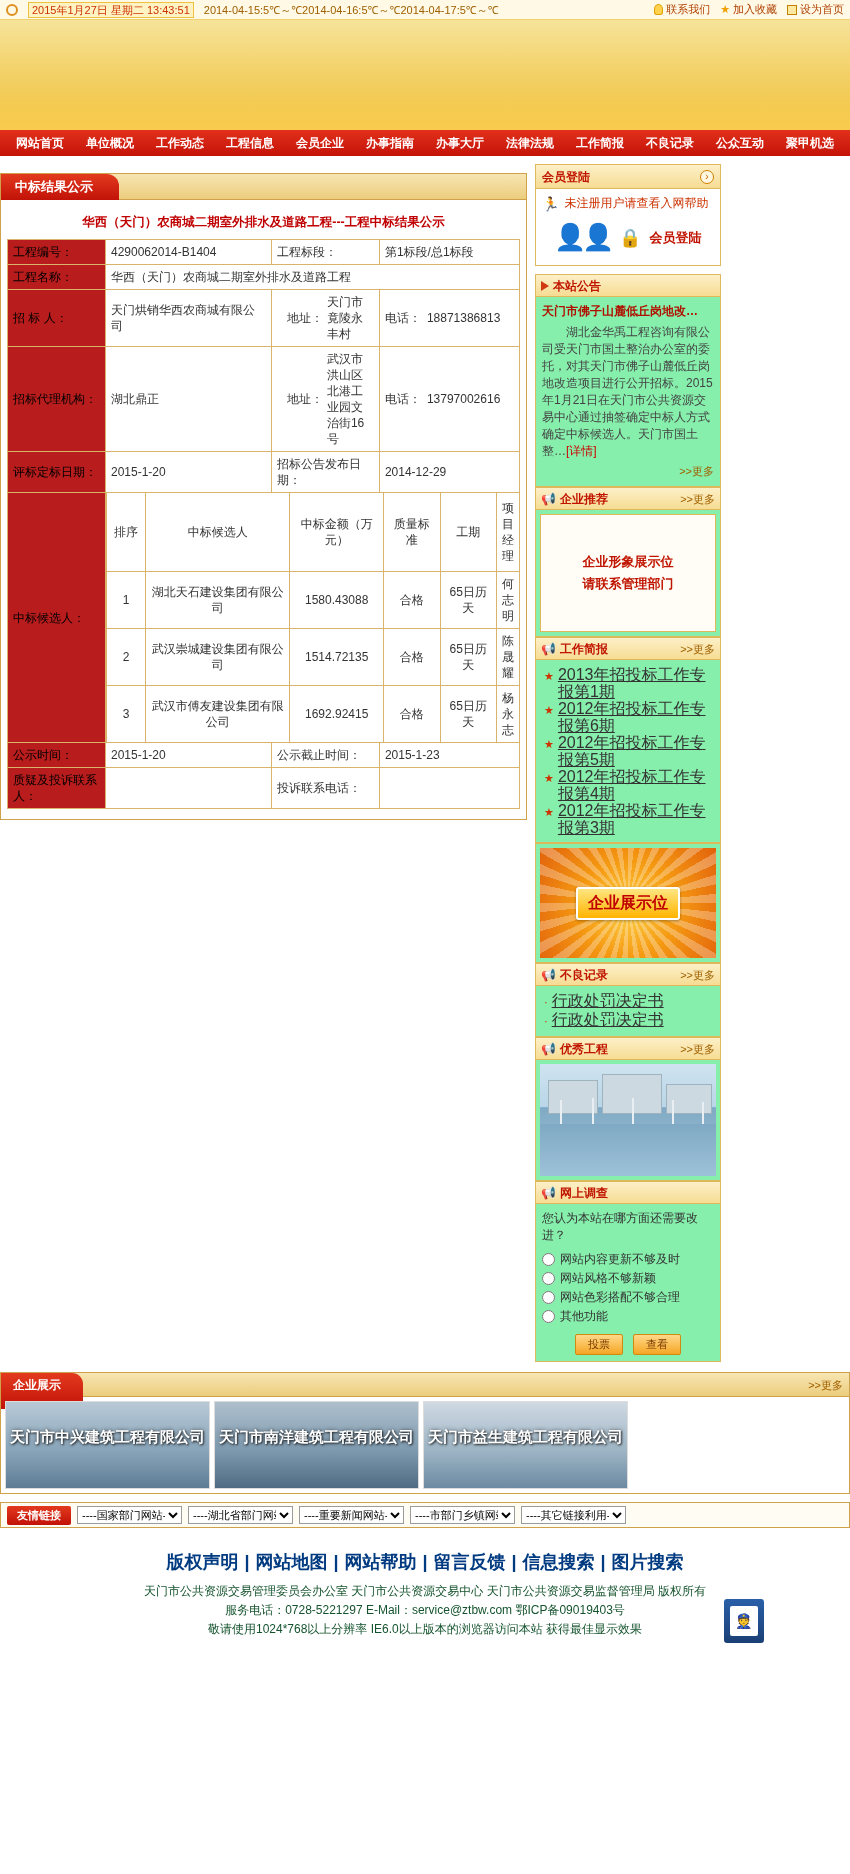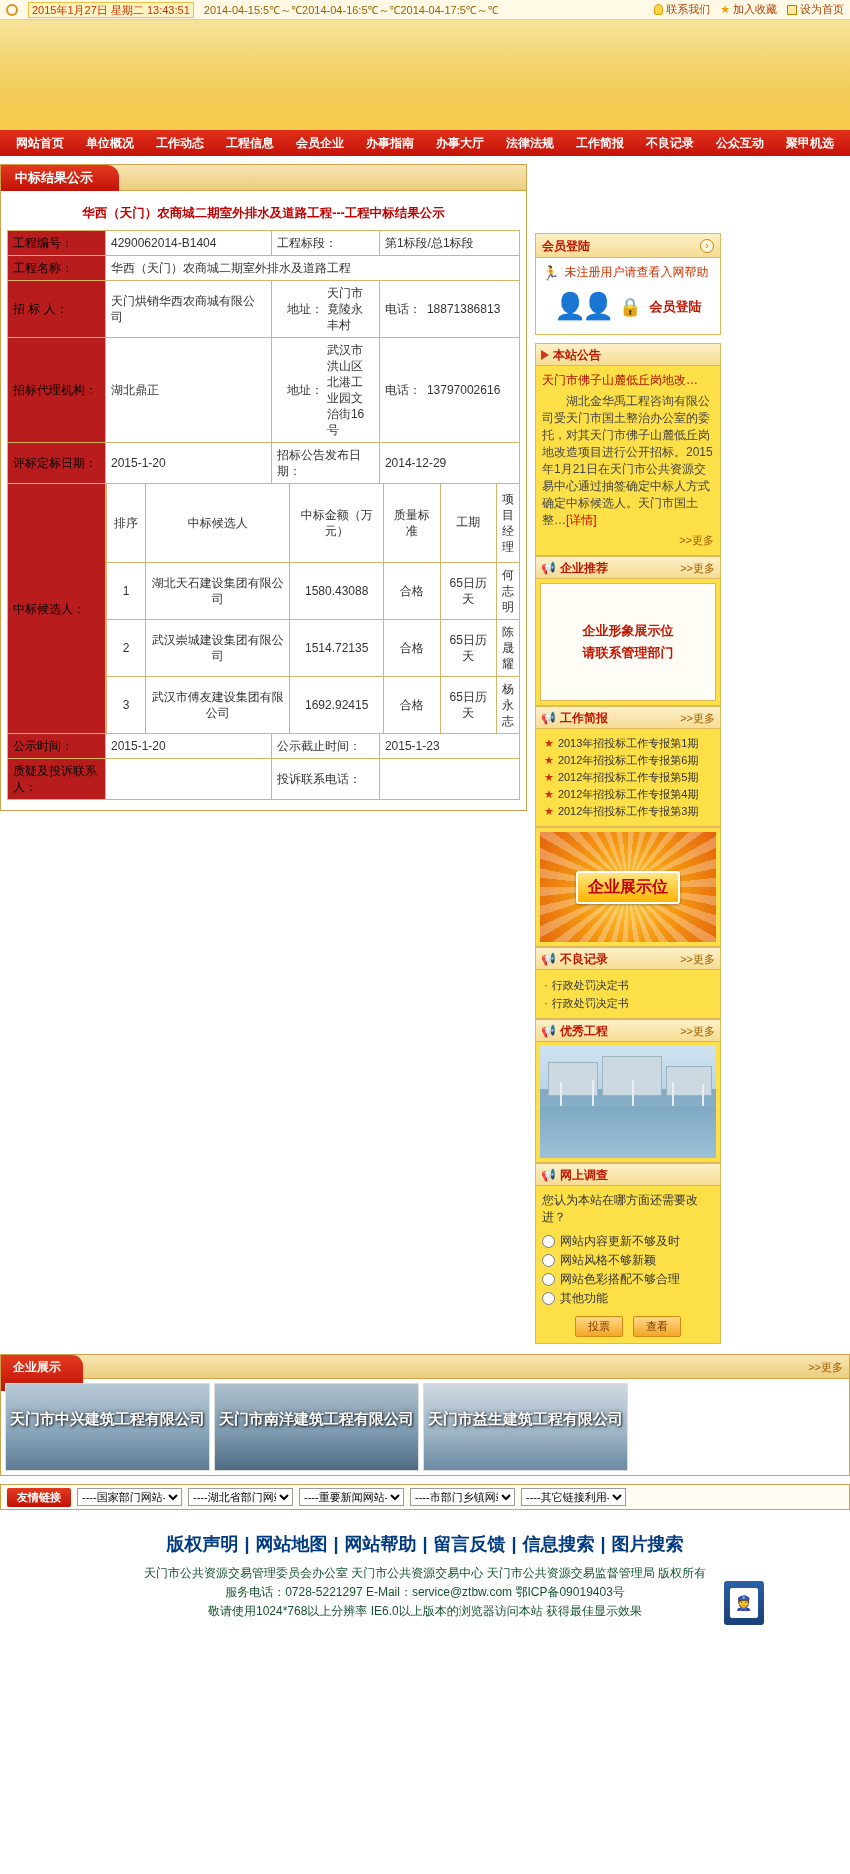--- a/index.html
+++ b/index.html
@@ -84,21 +84,21 @@
     font-size: 12px; color: #333;
     padding-left: 4px;
     border-bottom: 1px solid #e3c9a0;
     background: #fff;
   }
   
   .main {
     display: flex;
     gap: 8px;
     padding-top: 8px;
-    align-items: flex-end;
+    align-items: center;
   }
   .left {
     width: 527px;
     min-height: 1180px;
   }
   .right {
     width: 186px;
     flex: none;
   }
   
@@ -144,21 +144,21 @@
   td.lbl2 { width: 108px; }
   .sub-table { width:100%; border-collapse: collapse; font-size: 12px; }
   .sub-table th, .sub-table td {
     border: 1px solid #d9b36a;
     padding: 7px 4px;
     text-align: center;
     font-weight: normal;
   }
   .sub-table th { background:#fff; }
   
-  .rbox { border: 1px solid #e0b85c; background: #fde047; }
+  .rbox { border: 1px solid #e0b85c; background: #86efac; }
   .rhead {
     height: 22px; line-height: 22px;
     background: linear-gradient(180deg,#fdf0c8 0%, #f6dc93 100%);
     border-bottom: 1px solid #e0b85c;
     display: flex; align-items: center;
     padding: 0 5px;
     position: relative;
   }
   .rhead .tri {
     width: 0; height: 0;
@@ -191,38 +191,38 @@
   }
   .login-body { padding:6px; background:#fff; }
   .help-row { display:flex; align-items:center; gap:5px; color:#cc3300; font-size:12px; margin-bottom:6px;}
   .person-ico { font-size:14px; color:#e08000; }
   .login-row { display:flex; align-items:center; justify-content:center; gap:8px; padding: 4px 0 6px 0;}
   .avatars { font-size: 26px; letter-spacing:-4px; color:#e0a040; }
   .lock { color:#f0a000; font-size:18px; }
   .login-link { color:#c01500; font-weight:bold; font-size:13px; }
 
   
-  .ann-title { color:#b01000; font-weight:normal; font-size:12px; margin-bottom:4px; }
+  .ann-title { color:#b01000; font-weight:bold; font-size:12px; margin-bottom:4px; }
   .ann-body { color:#444; text-indent: 2em; line-height:17px; }
   .ann-more { text-align:right; color:#a06000; font-size:11px; margin-top:3px; cursor:pointer;}
   .detail-link { color:#c00; }
 
   
   .ad-box {
     border:1px solid #e0b85c; background:#fffdf5;
     height: 118px; display:flex; flex-direction:column;
     align-items:center; justify-content:center;
     color:#c01500; font-weight:bold; font-size:13px; line-height:22px;
     margin: 4px;
   }
   
   ul.rlist { margin:0; padding:0 0 0 2px; list-style:none; }
   ul.rlist li { line-height:17px; color:#333; display:flex; gap:4px; align-items:baseline;}
   ul.rlist li .dot { color:#cc3300; font-size:11px;}
-  ul.rlist li .txt { font-size:11px; }
+  ul.rlist li .txt { font-size:16px;text-decoration:underline; }
   ul.rlist2 li { line-height:18px; }
 
   
   .ent-banner {
     height: 110px; margin:4px;
     background: radial-gradient(circle at 50% 55%, #ffd34d 0%, #f59a12 45%, #e2620c 100%);
     display:flex; align-items:center; justify-content:center;
     position: relative; overflow: hidden;
   }
   .ent-banner .rays {
@@ -443,21 +443,21 @@
             <tr>
               <td class="lbl">中标候选人：</td>
               <td colspan="3" style="padding:0;">
                 <table class="sub-table">
                   <tbody>
                         <tr>
                     <th style="width:40px;border-top:0;">排序</th>
                     <th style="width:150px;border-top:0;">中标候选人</th>
                     <th style="width:95px;border-top:0;">中标金额（万元）</th>
                     <th style="width:58px;border-top:0;">质量标准</th>
-                    <th style="width:58px;border-top:0;font-family:Liberation Mono, monospace;">工期</th>
+                    <th style="width:58px;border-top:0;">工期</th>
                     <th style="border-top:0;border-right:0;">项目经理</th>
                   </tr>
                   <tr>
                     <td>1</td>
                     <td>湖北天石建设集团有限公司</td>
                     <td>1580.43088</td>
                     <td>合格</td>
                     <td>65日历天</td>
                     <td style="border-right:0;">何志明</td>
                   </tr>

